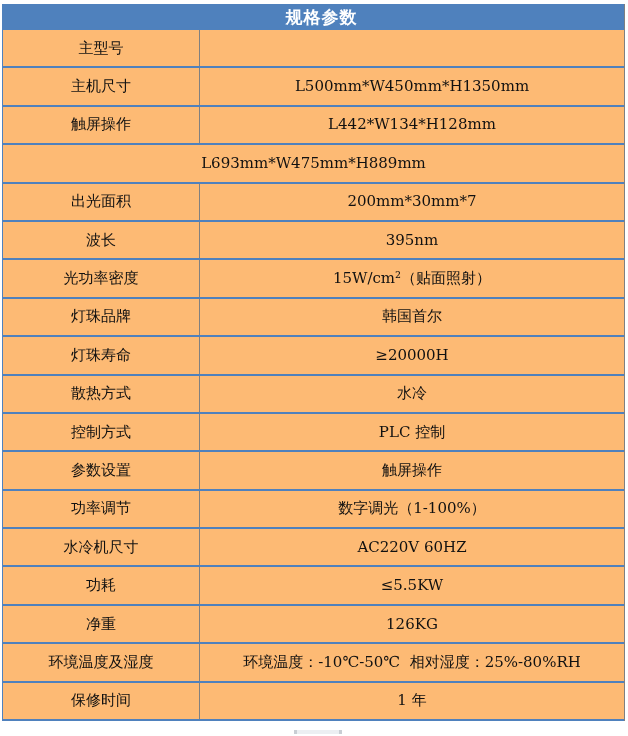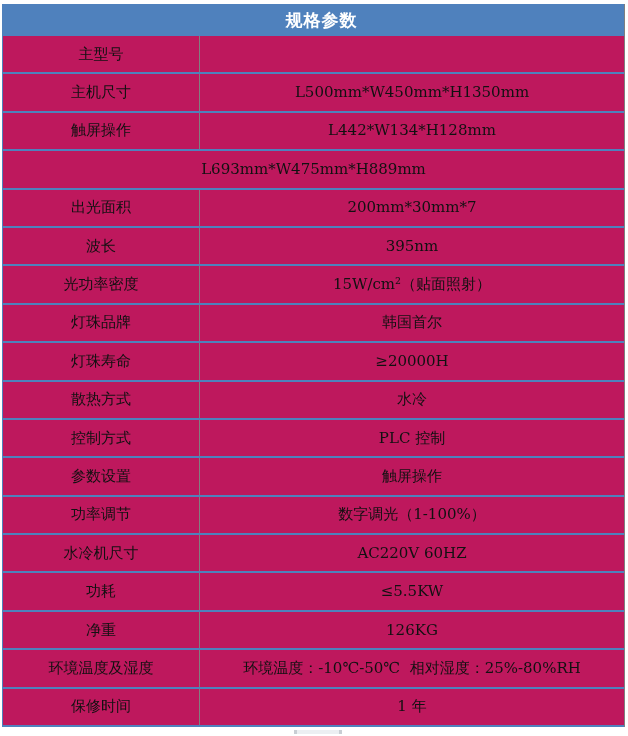--- a/index.html
+++ b/index.html
@@ -21,35 +21,35 @@
   }
   .spec-table{
     position:absolute;
     left:2px;top:4px;
     width:623px;
     border-left:1px solid var(--row-border);
     border-right:1px solid var(--col-divider);
     box-sizing:border-box;
   }
   .table-header{
-    height:32px;
+    height:26px;
     background:var(--header-bg);
     color:var(--header-text);
     font-family:"Liberation Sans","DejaVu Sans",sans-serif;
     font-weight:bold;
     font-size:17px;
     letter-spacing:1px;
     display:flex;align-items:center;justify-content:center;padding-left:16px;
   }
   .row{
     display:flex;
     height:38.4px;
     border-bottom:2px solid var(--row-border);
     box-sizing:border-box;
-    background:#be185d;
+    background:#fdba74;
   }
   .cell{
     display:flex;align-items:center;justify-content:center;
     font-size:15px;
     line-height:1;
   }
   .cell.label{
     width:197px;
     flex:0 0 197px;
     border-right:1px solid var(--col-divider);

